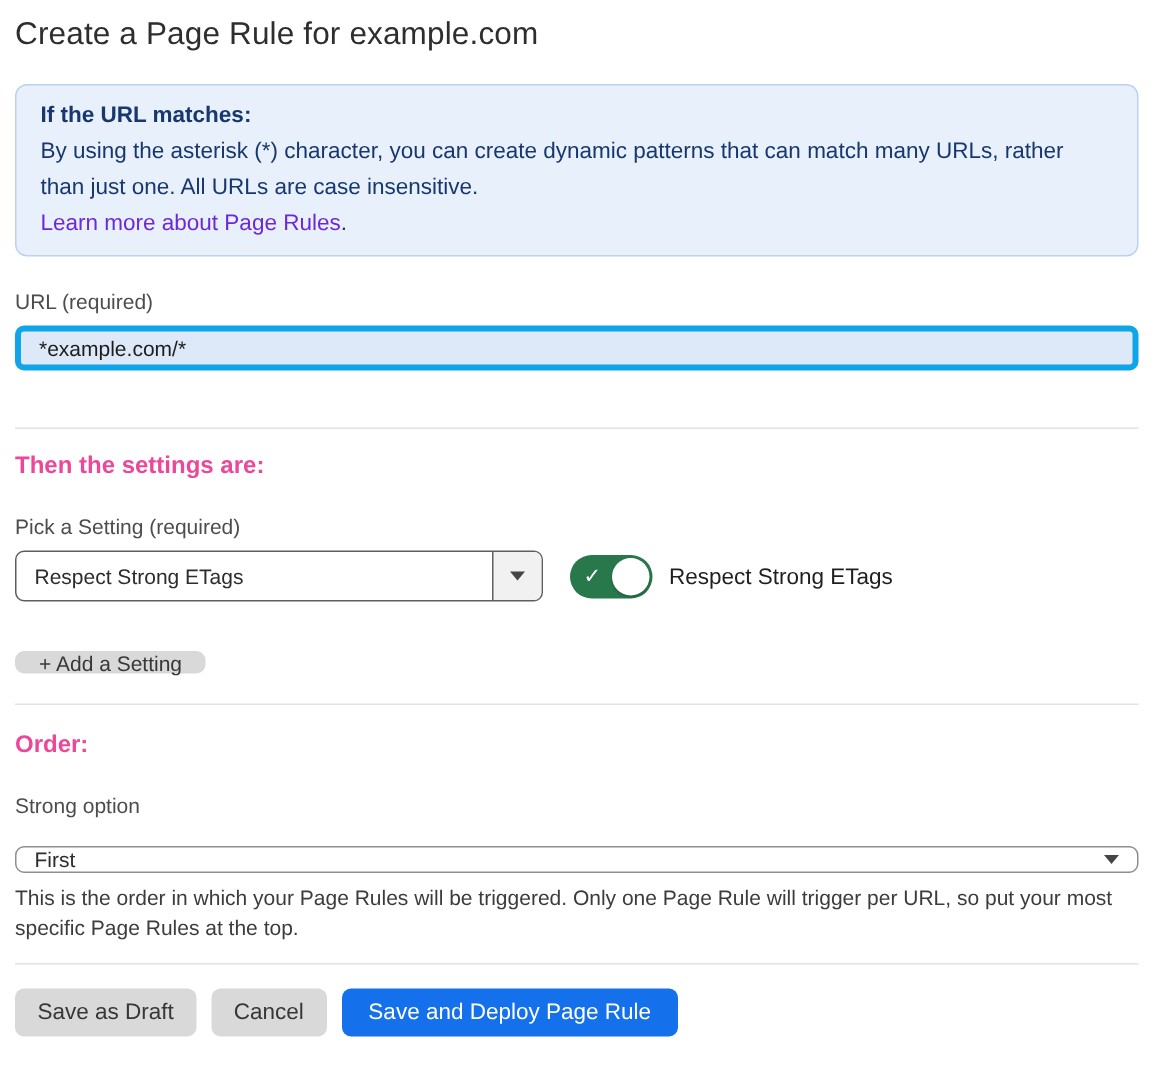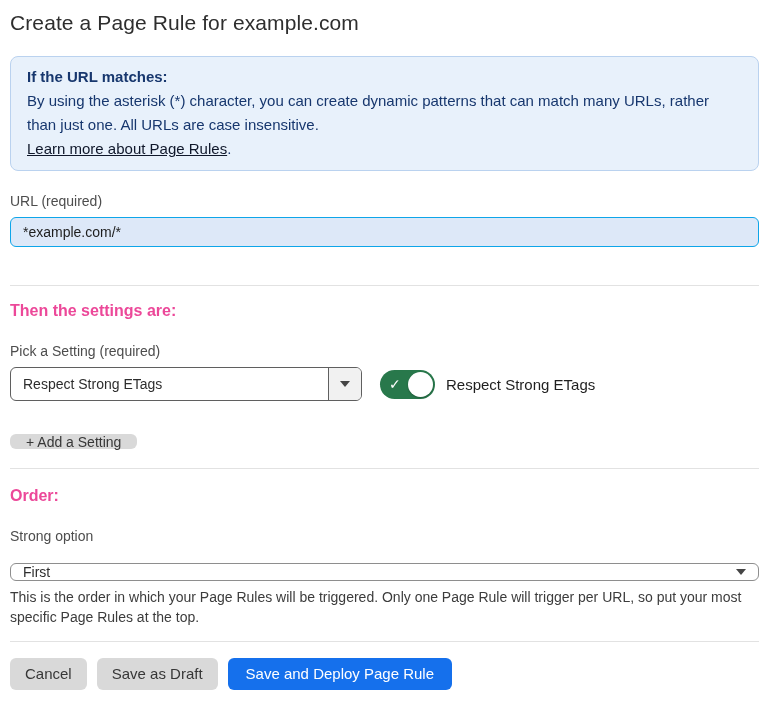--- a/index.html
+++ b/index.html
@@ -21,36 +21,36 @@
     margin-top: 20px;
     background: #e8f1fb;
     border: 1px solid #bad2ef;
     border-radius: 8px;
     padding: 8px 16px 9px 16px;
     color: #17376e;
     font-size: 15px;
     line-height: 24px;
   }
   .info-heading { font-weight: 700; }
-  .info-link { color: #0f172a; text-decoration: underline; cursor: pointer; }
+  .info-link { color: #6d28d9; cursor: pointer; }
 
   .field-label {
     display: block;
     margin-top: 21px;
     font-size: 14px;
     color: #4d4d4d;
     line-height: 18px;
   }
 
   .url-input {
     margin-top: 7px;
     width: 100%;
     height: 30px;
     background: #dde8f8;
-    border: 1px solid #0ea5e9;
+    border: 4px solid #0ea5e9;
     border-radius: 6px;
     padding: 0 12px;
     font-size: 14px;
     color: #1d1d1d;
     font-family: "Liberation Sans", sans-serif;
     outline: none;
   }
 
   hr.divider {
     border: none;
@@ -243,18 +243,18 @@
   <div class="select-native">
     <span>First</span>
     <span class="tri-down"></span>
   </div>
 
   <p class="help-text">This is the order in which your Page Rules will be triggered. Only one Page Rule will trigger per URL, so put your most specific Page Rules at the top.</p>
 
   <hr class="divider hr-3">
 
   <div class="footer-row">
+    <button class="btn btn-gray save-draft-btn">Save as Draft</button>
     <button class="btn btn-gray cancel-btn">Cancel</button>
-    <button class="btn btn-gray save-draft-btn">Save as Draft</button>
     <button class="btn btn-blue deploy-btn">Save and Deploy Page Rule</button>
   </div>
 
 </div>
 
 </body></html>

